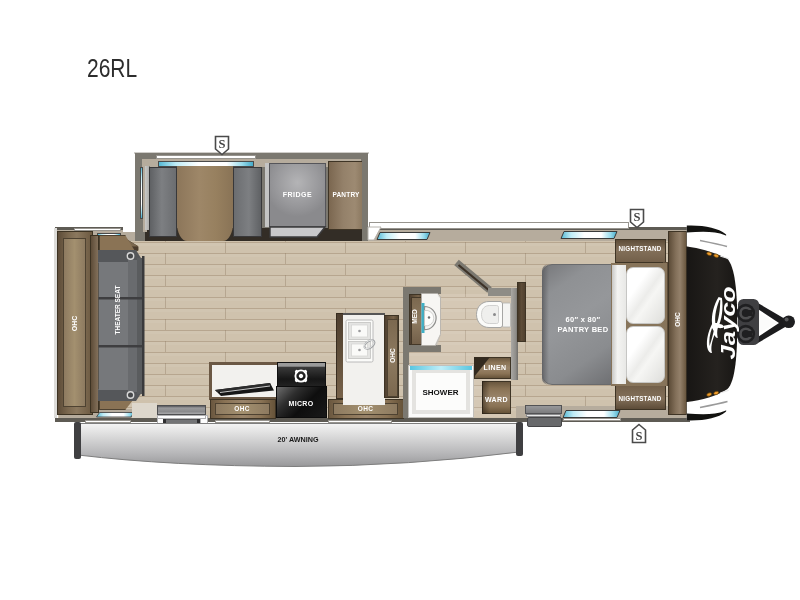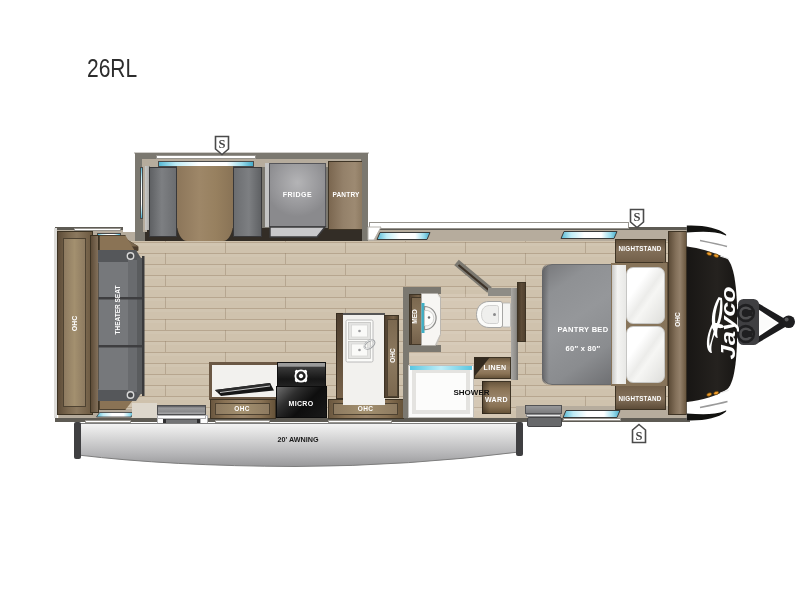--- a/index.html
+++ b/index.html
@@ -217,42 +217,42 @@
 
 <div class="woodv" style="left:482px;top:381px;width:29px;height:33px;"></div>
 <div class="abs" style="left:482px;top:381px;width:8px;height:33px;background:linear-gradient(90deg,rgba(30,22,14,0.5),rgba(30,22,14,0));"></div>
 <div class="lbl" style="left:481px;top:396px;width:31px;font-size:7px;letter-spacing:0.4px;">WARD</div>
 
 <div class="abs" style="left:403px;top:352px;width:6px;height:66px;background:#7b7870;"></div>
 <div class="abs" style="left:408px;top:364.5px;width:65.5px;height:53px;background:#fbfbfa;border:1px solid #c2c0bc;box-sizing:border-box;"></div>
 <div class="abs" style="left:409.5px;top:366px;width:62.5px;height:3.5px;background:linear-gradient(90deg,#59c6e0,#bfeef8 50%,#59c6e0);"></div>
 <div class="abs" style="left:412px;top:369.5px;width:57.5px;height:44.5px;background:#e4e3e0;"></div>
 <div class="abs" style="left:416px;top:373px;width:49.5px;height:37px;background:#fcfcfb;"></div>
-<div class="lbl" style="left:408px;top:388px;width:65px;font-size:8px;color:#111;padding-left:31px;">SHOWER</div>
+<div class="lbl" style="left:408px;top:388px;width:65px;font-size:8px;color:#111;">SHOWER</div>
 
 <div class="woodv" style="left:615px;top:238.5px;width:50.5px;height:24.5px;background:linear-gradient(180deg,#5d4c38,#83705a 45%,#73604a);"></div>
 <div class="lbl" style="left:613px;top:244.5px;width:54px;font-size:6.3px;letter-spacing:0.2px;">NIGHTSTAND</div>
 <div class="woodv" style="left:615px;top:385px;width:50.5px;height:24.5px;background:linear-gradient(180deg,#73604a,#83705a 55%,#5d4c38);"></div>
 
 <div class="lbl" style="left:613px;top:394.5px;width:54px;font-size:6.3px;letter-spacing:0.2px;">NIGHTSTAND</div>
 <div class="abs" style="left:663px;top:262px;width:6px;height:124px;background:#5d4c38;"></div>
 
 <div class="woodv" style="left:667.5px;top:231px;width:19.5px;height:183.5px;background:linear-gradient(90deg,#5d4c38,#83705a 40%,#93806a 65%,#6a573f);"></div>
 <div class="vlbl" style="left:665px;top:316px;width:24px;font-size:6.5px;text-align:center;">OHC</div>
 
 <div class="abs" style="left:542px;top:263.5px;width:72px;height:121px;background:linear-gradient(145deg,#77787b,#8f9194 20%,#95979a 45%,#8a8c8f 75%,#6e6f72);border:1px solid #696a6c;box-sizing:border-box;border-top-left-radius:10px;border-bottom-left-radius:10px;"></div>
 <div class="abs" style="left:542px;top:263.5px;width:7px;height:121px;background:linear-gradient(90deg,#636467,rgba(99,100,103,0));border-top-left-radius:10px;border-bottom-left-radius:10px;"></div>
 
 <div class="abs" style="left:611px;top:263px;width:56px;height:122.5px;background:#87745a;"></div>
 
 <div class="abs" style="left:612px;top:264.5px;width:14px;height:119.5px;background:linear-gradient(90deg,#c8c8c6,#f4f4f2 40%,#e8e8e6);"></div>
 
 <div class="abs" style="left:626px;top:267px;width:38.5px;height:57px;background:linear-gradient(125deg,#ffffff 30%,#ececea 50%,#f6f6f4 60%,#dededb 100%);border:1px solid #c6c6c4;border-radius:7px;box-sizing:border-box;"></div>
 <div class="abs" style="left:626px;top:325.5px;width:38.5px;height:57px;background:linear-gradient(125deg,#ffffff 30%,#ececea 50%,#f6f6f4 60%,#dededb 100%);border:1px solid #c6c6c4;border-radius:7px;box-sizing:border-box;"></div>
-<div class="lbl" style="left:548px;top:315px;width:70px;font-size:7.5px;letter-spacing:0.3px;margin-top:29px;">60″ x 80″</div>
+<div class="lbl" style="left:548px;top:315px;width:70px;font-size:7.5px;letter-spacing:0.3px;">60″ x 80″</div>
 <div class="lbl" style="left:548px;top:324.5px;width:70px;font-size:7.5px;letter-spacing:0.3px;">PANTRY BED</div>
 
 <svg class="abs" style="left:376px;top:231.5px;" width="56" height="9">
   <polygon points="4,0.5 54,0.5 51,7.5 1,7.5" fill="url(#wg1)" stroke="#3a3a3a" stroke-width="1"></polygon>
   <defs>
         <linearGradient id="wg1" x1="0" y1="0" x2="1" y2="0">
     <stop offset="0" stop-color="#55b8d4"></stop>
           <stop offset="0.18" stop-color="#bfecf6"></stop>
     <stop offset="0.42" stop-color="#ffffff"></stop>
           <stop offset="0.72" stop-color="#ffffff"></stop>

